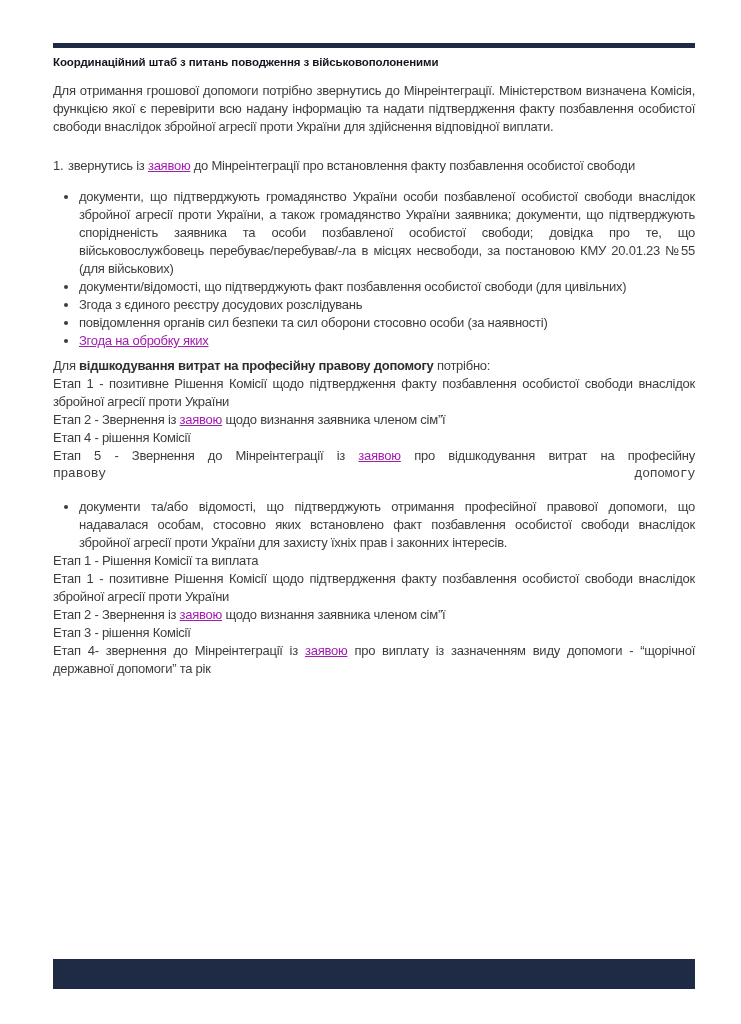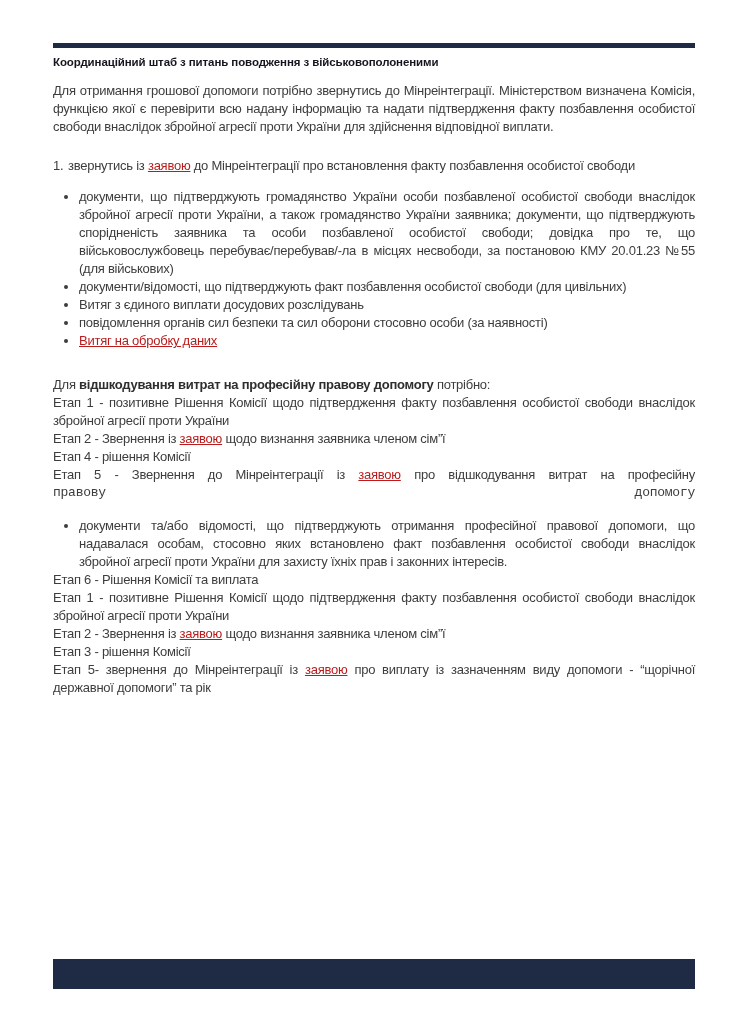--- a/index.html
+++ b/index.html
@@ -51,33 +51,33 @@
 
   .attach-label { margin: 14px 0 0 7px; }
 
   .bullets {
     margin: 13px 0 0 0;
     padding-left: 26px;
     list-style: disc outside;
   }
   .bullets li { text-align: justify; }
 
-  .section-heading { margin-top: 26px; }
+  .section-heading { margin-top: 7px; }
   .section-heading b { color: #2e2e2e; }
 
   .stage { margin-top: 0; }
   .stage-first { margin-top: 0; }
 
   .fill-line { text-align: justify; text-align-last: justify; }
   .spread { display: flex; justify-content: space-between; font-family: Liberation Mono, monospace; }
 
   .docs-bullet { margin-top: 15px; }
 
   a.link {
-    color: #b91c1c;
+    color: #a21caf;
     text-decoration: underline;
     cursor: pointer;
   }
 </style>
 </head>
 <body>
 
 <div class="page">
 
   <div class="top-bar"></div>
@@ -90,23 +90,23 @@
     <li class="step-row">
       <span class="step-num txt">1.</span>
       <span class="step-body txt"><span>звернутись із </span><a class="link">заявою</a><span> до Мінреінтеграції про встановлення факту позбавлення особистої свободи</span></span>
     </li>
   </ol>
 
 
   <ul class="bullets">
     <li>документи, що підтверджують громадянство України особи позбавленої особистої свободи внаслідок збройної агресії проти України, а також громадянство України заявника; документи, що підтверджують спорідненість заявника та  особи позбавленої особистої свободи; довідка про те, що військовослужбовець перебуває/перебував/-ла в місцях несвободи, за постановою КМУ 20.01.23 №55 (для військових)</li>
     <li>документи/відомості, що підтверджують факт позбавлення особистої свободи (для цивільних)</li>
-    <li>Витяг з єдиного виплати досудових розслідувань</li>
+    <li>Згода з єдиного реєстру досудових розслідувань</li>
     <li>повідомлення органів сил безпеки та сил оборони стосовно особи (за наявності)</li>
-    <li><a class="link">Витяг на обробку даних</a></li>
+    <li><a class="link">Згода на обробку яких</a></li>
   </ul>
 
   <p class="section-heading"><span>Для </span><b>відшкодування витрат на професійну правову допомогу</b><span> потрібно:</span></p>
 
   <p class="stage stage-first">Етап 1  - позитивне Рішення Комісії щодо підтвердження факту позбавлення особистої свободи внаслідок збройної агресії проти України</p>
 
   <p class="stage"><span>Етап 2 - Звернення із </span><a class="link">заявою</a><span> щодо визнання заявника членом сім”ї</span></p>
 
   <p class="stage">Етап 4 - рішення Комісії</p>
 
@@ -115,26 +115,26 @@
     <div class="txt spread">
       <span>правову</span>
       <span>допомогу</span>
     </div>
   </div>
 
   <ul class="bullets docs-bullet">
     <li>документи та/або відомості, що підтверджують отримання професійної правової допомоги, що надавалася особам, стосовно яких встановлено факт позбавлення особистої свободи внаслідок збройної агресії проти України для захисту їхніх прав і законних інтересів.</li>
   </ul>
 
-  <p class="stage">Етап 6 - Рішення Комісії та виплата</p>
+  <p class="stage">Етап 1 - Рішення Комісії та виплата</p>
 
 
   <p class="stage">Етап 1 - позитивне Рішення Комісії щодо підтвердження факту позбавлення особистої свободи внаслідок збройної агресії проти України</p>
 
   <p class="stage"><span>Етап 2 - Звернення із </span><a class="link">заявою</a><span> щодо визнання заявника членом сім”ї</span></p>
 
   <p class="stage">Етап 3 - рішення Комісії</p>
 
-  <p class="stage"><span>Етап 5- звернення до Мінреінтеграції із </span><a class="link">заявою</a><span> про виплату із зазначенням виду допомоги - “щорічної державної допомоги” та рік</span></p>
+  <p class="stage"><span>Етап 4- звернення до Мінреінтеграції із </span><a class="link">заявою</a><span> про виплату із зазначенням виду допомоги - “щорічної державної допомоги” та рік</span></p>
 
 </div>
 
 <div class="bottom-bar"></div>
 
 </body></html>

